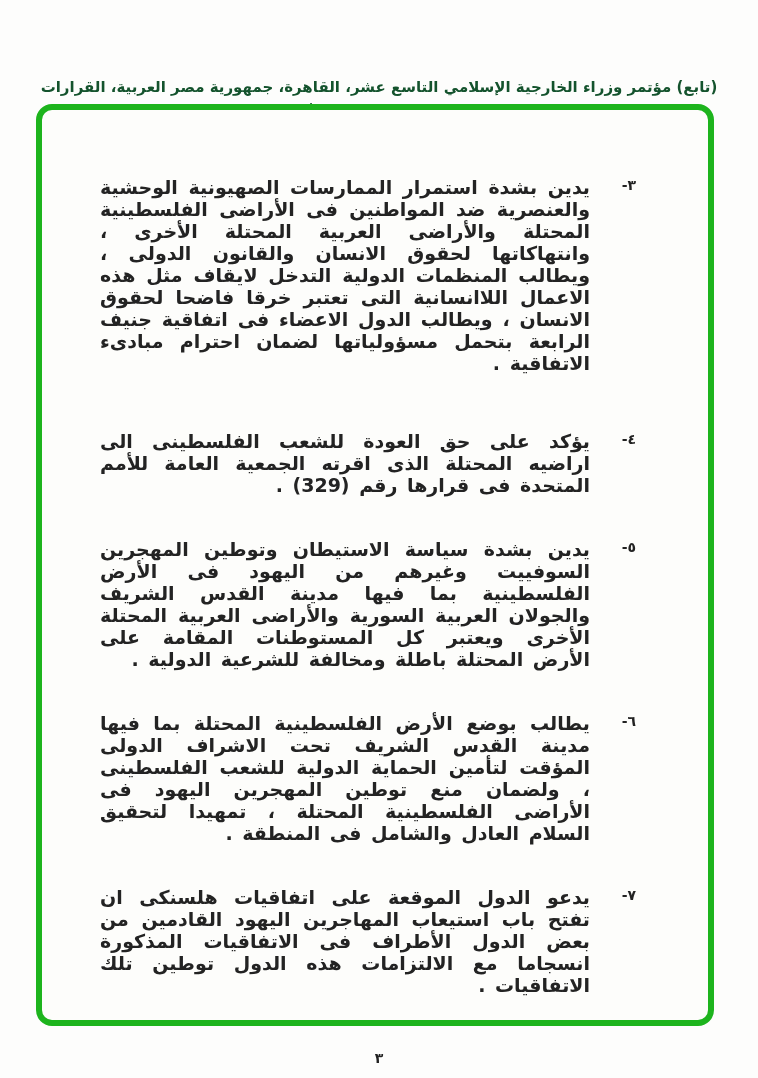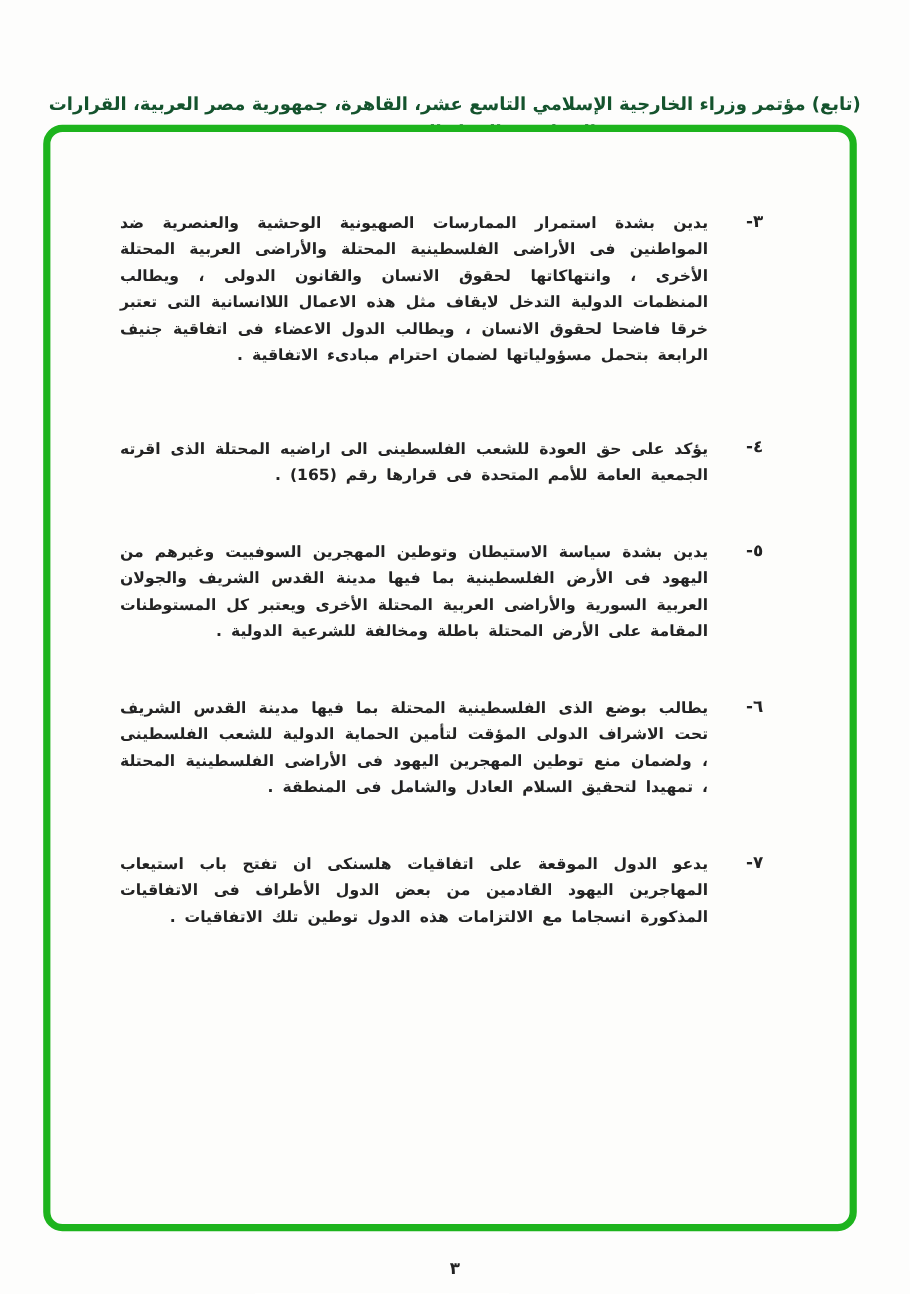--- a/index.html
+++ b/index.html
@@ -63,21 +63,21 @@
   .item .num {
     flex: 0 0 30px;
     font-size: 14px;
     color: #222;
     padding-top: 1px;
     white-space: nowrap;
   }
   .item .txt {
     flex: 1;
     margin: 0;
-    font-size: 13px;
+    font-size: 19px;
     line-height: 22px;
     color: #232323;
     text-align: justify;
     word-spacing: 3px;
   }
   .page-number {
     position: absolute;
     left: 0;
     right: 0;
     bottom: 12px;
@@ -100,31 +100,31 @@
   <div class="green-frame">
     <div class="content">
 
       <div class="item">
         <span class="num">٣-</span>
         <p class="txt">يدين بشدة استمرار الممارسات الصهيونية الوحشية والعنصرية ضد المواطنين فى الأراضى الفلسطينية المحتلة والأراضى العربية المحتلة الأخرى ، وانتهاكاتها لحقوق الانسان والقانون الدولى ، ويطالب المنظمات الدولية التدخل لايقاف مثل هذه الاعمال اللاانسانية التى تعتبر خرقا فاضحا لحقوق الانسان ، ويطالب الدول الاعضاء فى اتفاقية جنيف الرابعة بتحمل مسؤولياتها لضمان احترام مبادىء الاتفاقية .</p>
       </div>
 
       <div class="item">
         <span class="num">٤-</span>
-        <p class="txt">يؤكد على حق العودة للشعب الفلسطينى الى اراضيه المحتلة الذى اقرته الجمعية العامة للأمم المتحدة فى قرارها رقم (165) .</p>
+        <p class="txt">يؤكد على حق العودة للشعب الفلسطينى الى اراضيه المحتلة الذى اقرته الجمعية العامة للأمم المتحدة فى قرارها رقم (329) .</p>
       </div>
 
       <div class="item">
         <span class="num">٥-</span>
         <p class="txt">يدين بشدة سياسة الاستيطان وتوطين المهجرين السوفييت وغيرهم من اليهود فى الأرض الفلسطينية بما فيها مدينة القدس الشريف والجولان العربية السورية والأراضى العربية المحتلة الأخرى ويعتبر كل المستوطنات المقامة على الأرض المحتلة باطلة ومخالفة للشرعية الدولية .</p>
       </div>
 
       <div class="item">
         <span class="num">٦-</span>
-        <p class="txt">يطالب بوضع الذى الفلسطينية المحتلة بما فيها مدينة القدس الشريف تحت الاشراف الدولى المؤقت لتأمين الحماية الدولية للشعب الفلسطينى ، ولضمان منع توطين المهجرين اليهود فى الأراضى الفلسطينية المحتلة ، تمهيدا لتحقيق السلام العادل والشامل فى المنطقة .</p>
+        <p class="txt">يطالب بوضع الأرض الفلسطينية المحتلة بما فيها مدينة القدس الشريف تحت الاشراف الدولى المؤقت لتأمين الحماية الدولية للشعب الفلسطينى ، ولضمان منع توطين المهجرين اليهود فى الأراضى الفلسطينية المحتلة ، تمهيدا لتحقيق السلام العادل والشامل فى المنطقة .</p>
       </div>
 
       <div class="item">
         <span class="num">٧-</span>
         <p class="txt">يدعو الدول الموقعة على اتفاقيات هلسنكى ان تفتح باب استيعاب المهاجرين اليهود القادمين من بعض الدول الأطراف فى الاتفاقيات المذكورة انسجاما مع الالتزامات هذه الدول توطين تلك الاتفاقيات .</p>
       </div>
 
     </div>
   </div>
 

